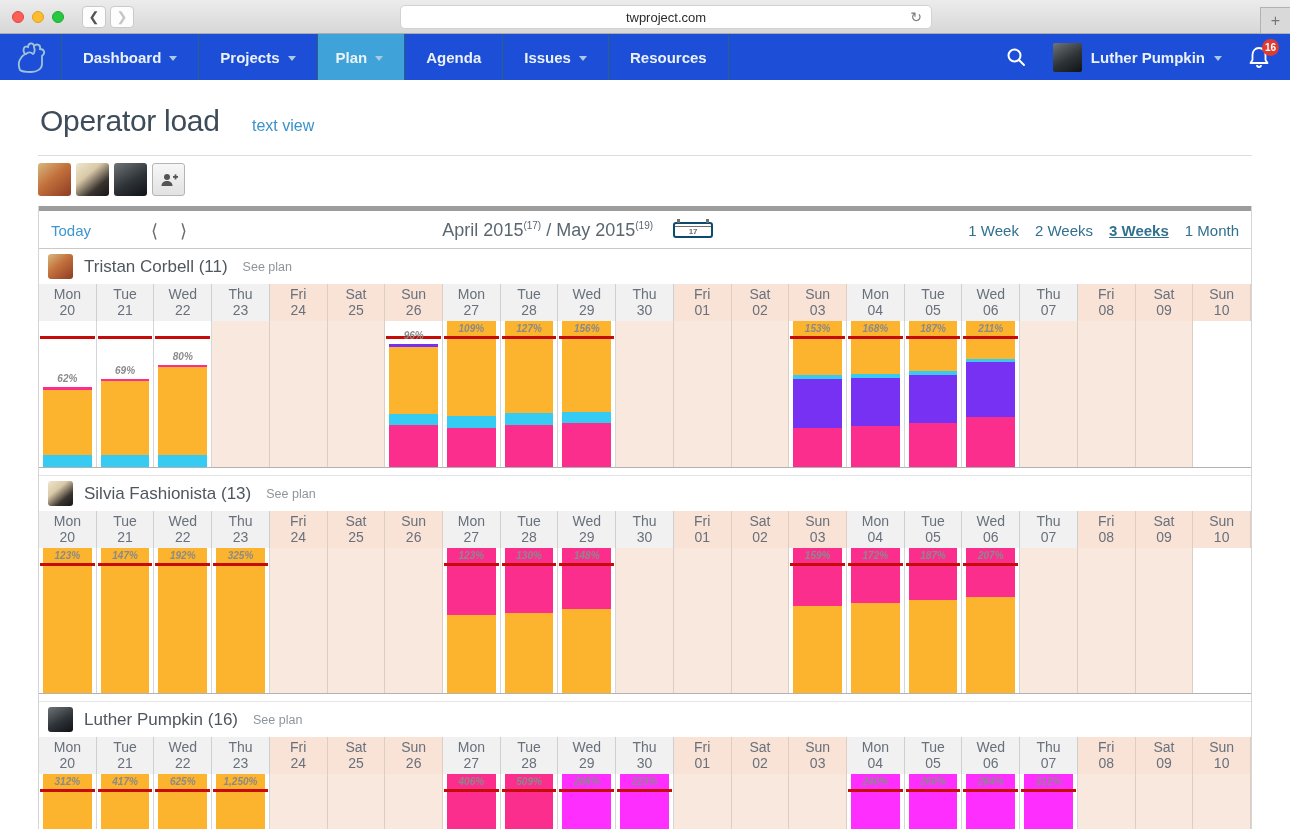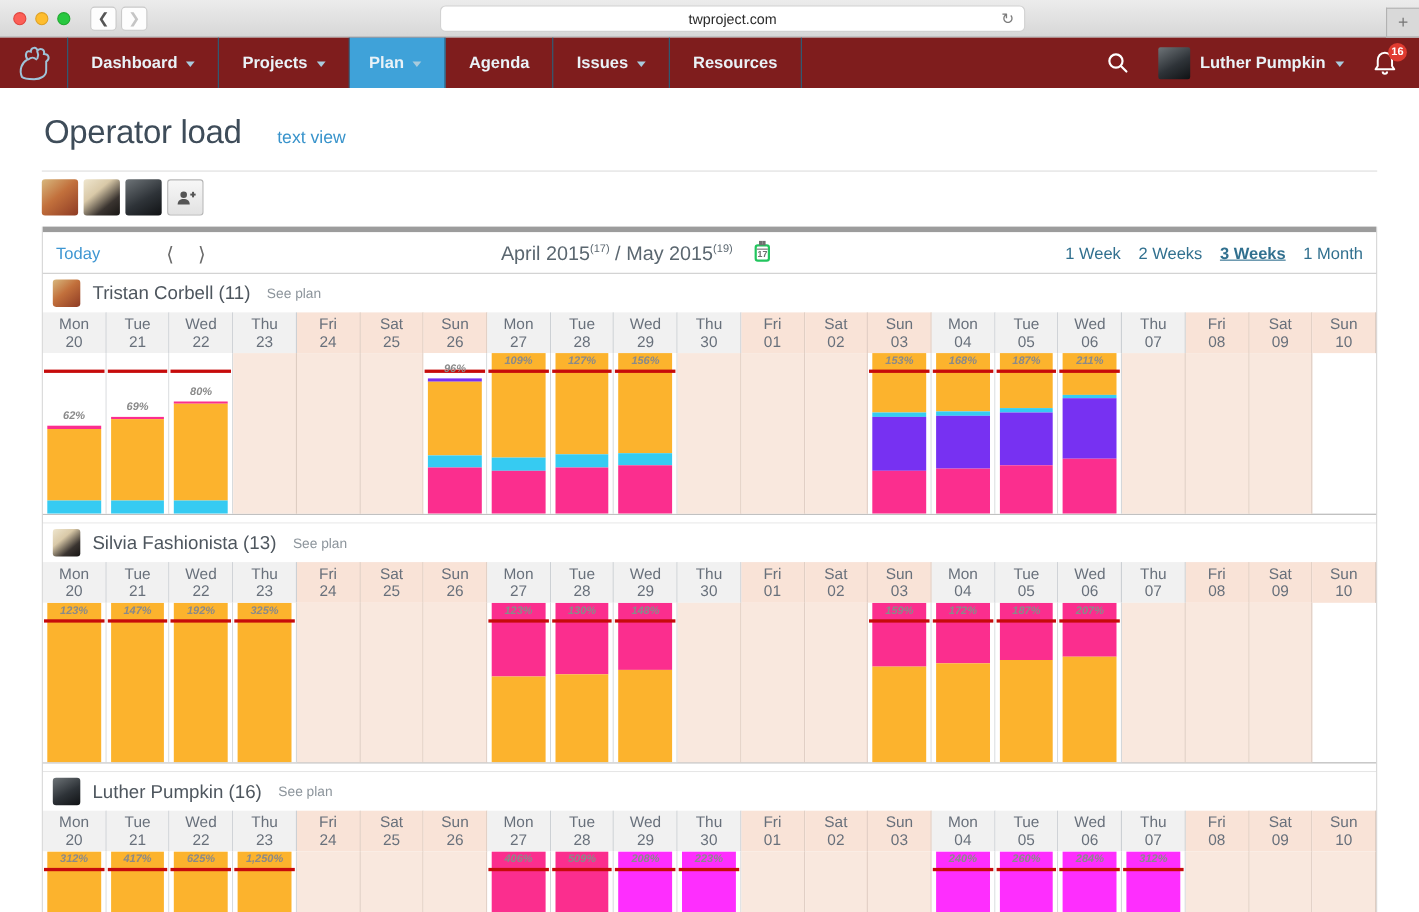--- a/index.html
+++ b/index.html
@@ -20,21 +20,21 @@
   .navbtn.fwd{color:#C5C5C5;}
   .urlbar{position:absolute;left:400px;width:532px;height:24px;top:5px;background:#fff;
     border:1px solid #D2D2D2;border-radius:5px;display:flex;align-items:center;justify-content:center;
     font-size:13px;color:#2B2B2B;}
   .reload{position:absolute;right:9px;top:3px;color:#7B7B7B;font-size:14px;}
   .newtab{position:absolute;right:0;top:7px;width:30px;height:27px;background:#D9D9D9;
     border:1px solid #B2B2B2;border-right:none;color:#777;font-size:16px;
     display:flex;align-items:center;justify-content:center;}
 
   
-  .navbar{height:46px;background:#7f1d1d;display:flex;align-items:stretch;color:#EAF2F7;}
+  .navbar{height:46px;background:#1d4ed8;display:flex;align-items:stretch;color:#EAF2F7;}
   .logo-cell{width:62px;display:flex;align-items:center;justify-content:center;border-right:1px solid #2A617C;}
   #nav-items{display:flex;align-items:stretch;}
   .nav-item{display:flex;align-items:center;gap:8px;padding:0 21px;border-right:1px solid #2A617C;
     font-size:15px;font-weight:bold;cursor:pointer;}
   .nav-item.active{background:#3FA2D9;padding-left:18px;}
   .caret{width:0;height:0;border-left:4px solid transparent;border-right:4px solid transparent;
     border-top:5px solid #A9CBDD;margin-top:2px;}
   .nav-right{margin-left:auto;display:flex;align-items:center;gap:26px;padding-right:20px;}
   .search-cell{display:flex;align-items:center;}
   .user-cell{display:flex;align-items:center;gap:9px;font-size:15px;font-weight:bold;}
@@ -61,21 +61,21 @@
   
   .widget{margin:10px 38px 0;border-left:1px solid #D5D5D5;border-right:1px solid #D5D5D5;}
   .scrollhint{height:5px;background:#9C9C9C;}
   .toolbar{height:36px;display:flex;align-items:center;padding:0 12px;border-bottom:1px solid #C9C9C9;
     margin-top:2px;font-size:16px;}
   .today{color:#3E96D2;font-size:15px;cursor:pointer;}
   .tb-chevrons{display:flex;gap:22px;margin-left:60px;color:#6B6B6B;font-size:18px;}
   .tb-chevrons span{cursor:pointer;}
   .tb-title{flex:1;text-align:center;color:#5B6770;font-size:18px;}
   .tb-title sup{font-size:10px;}
-  .cal-icon{display:inline-block;width:14px;height:16px;border:2px solid #22c55e;border-radius:3px;
+  .cal-icon{display:inline-block;width:40px;height:16px;border:2px solid #0c4a6e;border-radius:3px;
     position:relative;margin-left:20px;vertical-align:-2px;cursor:pointer;}
   .cal-icon::before{content:"";position:absolute;top:-5px;left:2px;width:3px;height:4px;background:#6F6F6F;}
   .cal-icon::after{content:"";position:absolute;top:-5px;right:2px;width:3px;height:4px;background:#6F6F6F;}
   .cal-num{position:absolute;left:0;right:0;top:2px;text-align:center;font-size:8px;font-weight:bold;color:#6F6F6F;
     border-top:1.5px solid #6F6F6F;}
   #ranges{display:flex;gap:16px;font-size:15px;color:#31708F;}
   .range{cursor:pointer;}
   .range.active{font-weight:bold;text-decoration:underline;}
 
   

